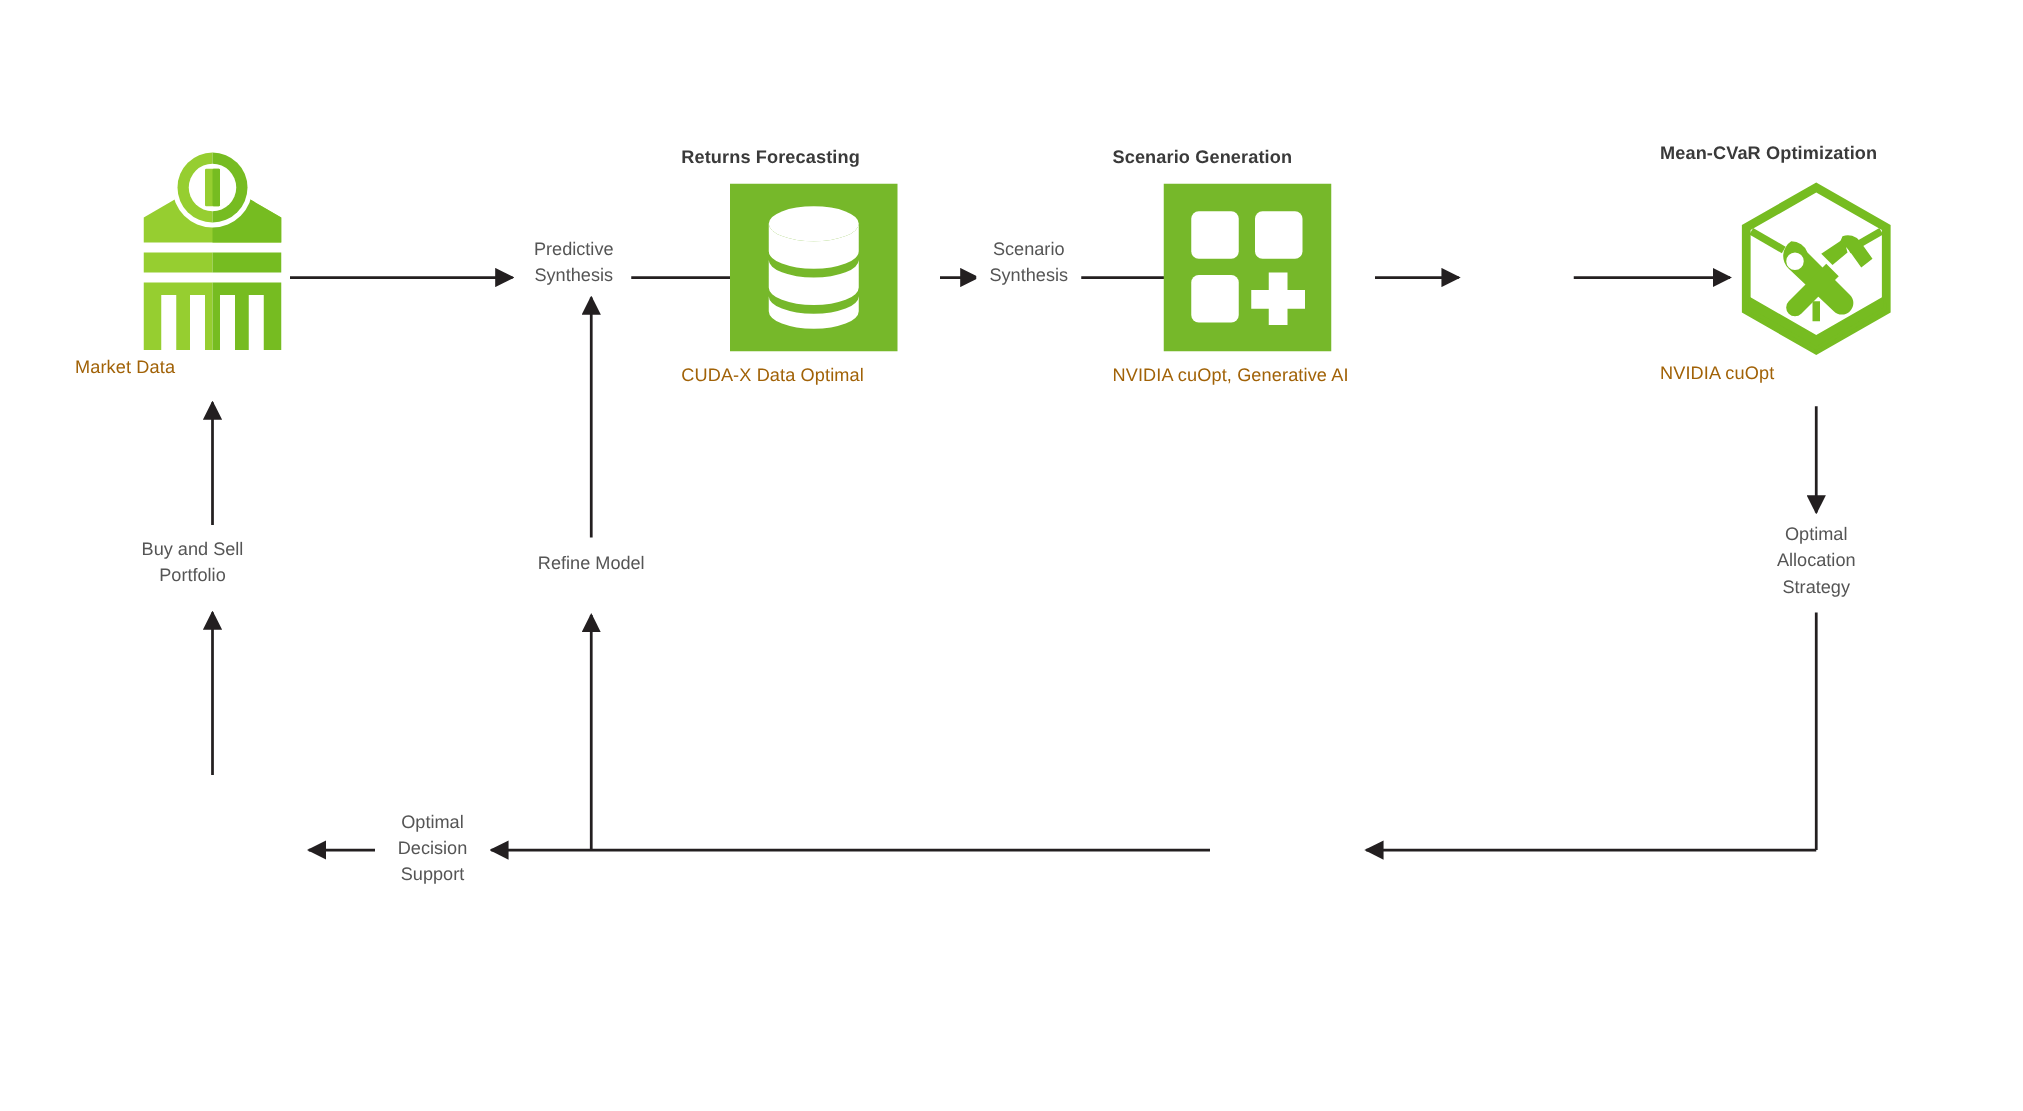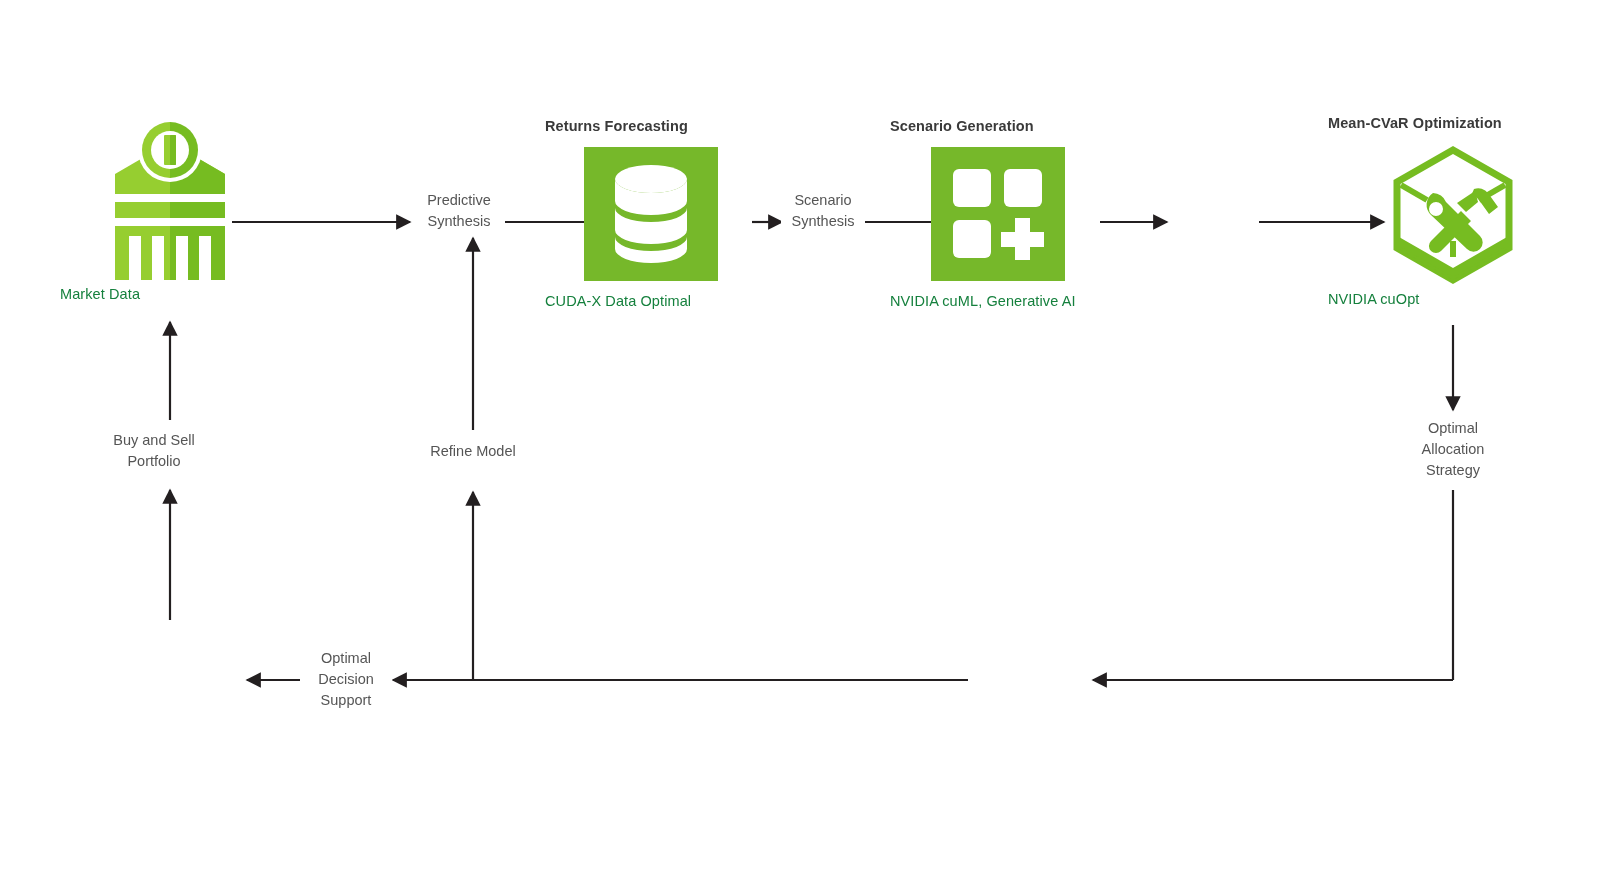--- a/index.html
+++ b/index.html
@@ -23,21 +23,21 @@
   .node { position: absolute; text-align: left; }
   .node-title {
     font-size: 14.5px;
     font-weight: bold;
     color: #3a3a3a;
     letter-spacing: 0.1px;
     white-space: nowrap;
   }
   .node-caption {
     font-size: 14.5px;
-    color: #15803d;
+    color: #a16207;
     white-space: nowrap;
     letter-spacing: 0.1px;
   }
   .edge-label {
     position: absolute;
     font-size: 14.5px;
     color: #555555;
     line-height: 21px;
     text-align: center;
     white-space: nowrap;
@@ -141,21 +141,21 @@
       <div class="icon-box">
         <svg width="92" height="92" viewBox="0 0 92 92">
           <rect x="1" y="1" width="38" height="38" rx="6" fill="#ffffff"></rect>
           <rect x="52" y="1" width="38" height="38" rx="6" fill="#ffffff"></rect>
           <rect x="1" y="52" width="38" height="38" rx="6" fill="#ffffff"></rect>
           <rect x="63" y="50" width="15" height="42" fill="#ffffff"></rect>
           <rect x="49" y="64" width="43" height="15" fill="#ffffff"></rect>
         </svg>
       </div>
     </div>
-    <div class="node-caption" style="margin-top:12px;">NVIDIA cuML, Generative AI</div>
+    <div class="node-caption" style="margin-top:12px;">NVIDIA cuOpt, Generative AI</div>
   </div>
 
   <div class="node" style="left:1328px; top:115px; width:250px;">
     <div class="node-title">Mean-CVaR Optimization</div>
     <div class="icon-wrap" style="margin-top:14px;">
       <svg width="128" height="140" viewBox="0 0 128 140">
 
         <g fill="none" stroke="#76bc21" stroke-width="7">
           <path d="M64 5 L120 37 L120 103 L64 135 L8 103 L8 37 Z"></path>
         </g>

